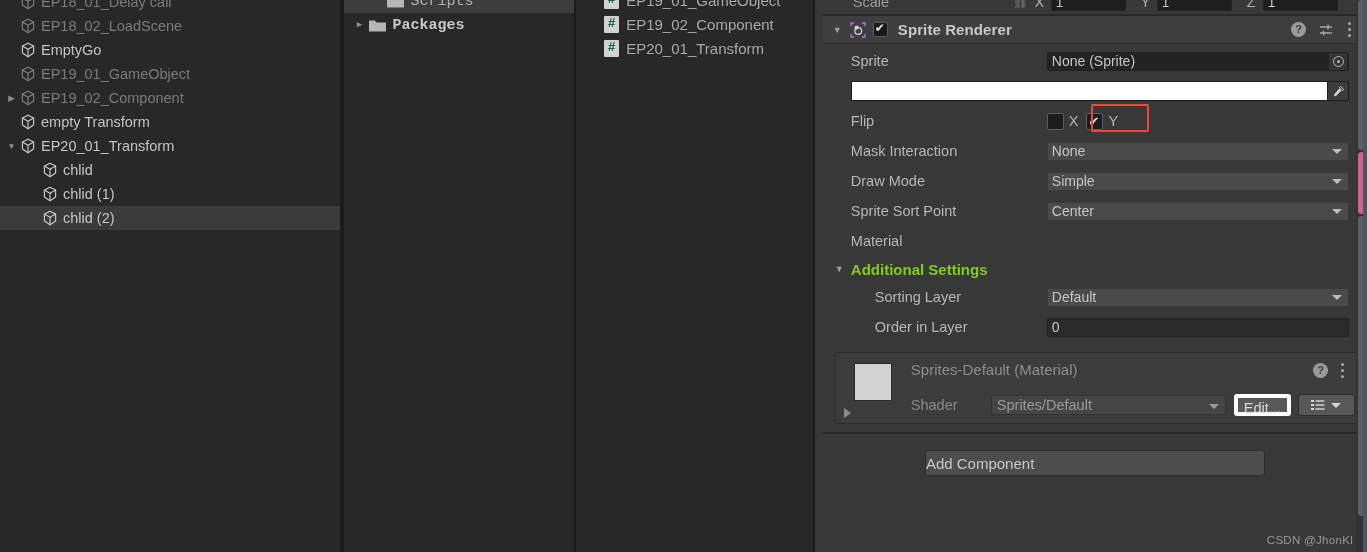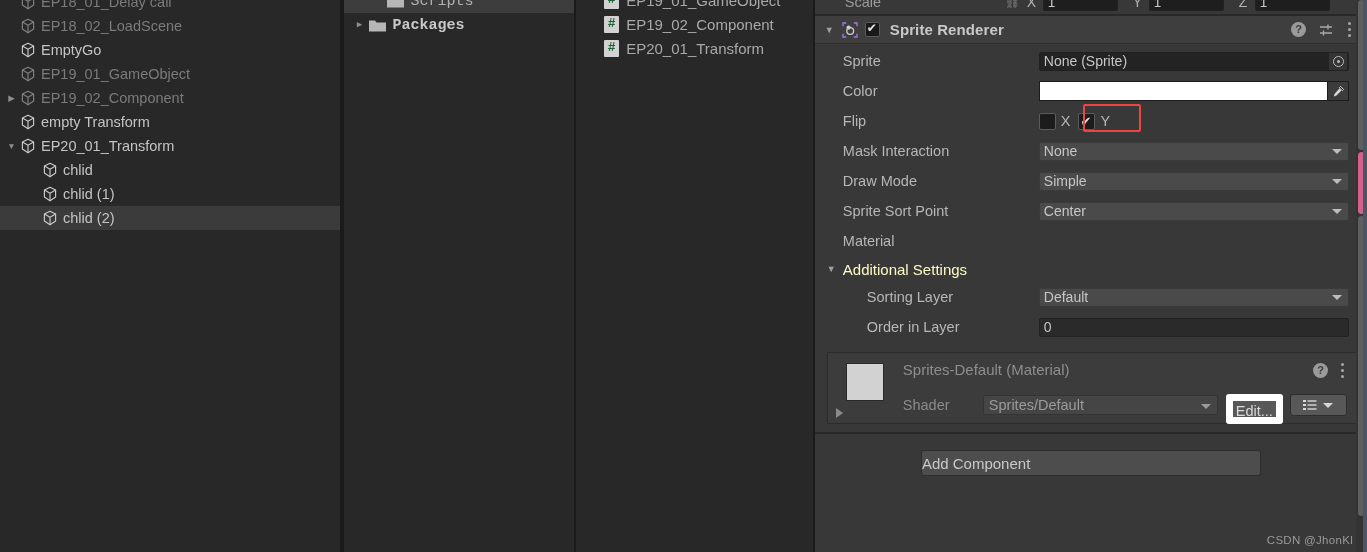--- a/index.html
+++ b/index.html
@@ -78,21 +78,21 @@
   .frow .sicon:after {
     content: "#"; position: absolute; left: 0; right: 0; top: -1px;
     text-align: center; font-size: 13px; font-weight: bold;
     color: #17632f; font-family: "Liberation Sans", sans-serif;
   }
   .frow .lbl { color: #a9a9a9; }
 
   
   .inspector {
     width: 553px; height: 552px; background: #383838;
-    position: relative; overflow: hidden;
+    position: relative; overflow: hidden; padding-left: 8px;
   }
 
   
   .scale-strip {
     height: 14px; background: #383838; position: relative;
     display: flex; align-items: flex-start; overflow: hidden;
   }
   .scale-strip .sl {
     position: absolute; left: 30px; top: -6px;
     font-size: 14.5px; color: #9c9c9c;
@@ -212,21 +212,21 @@
   .matfield .msphere {
     width: 13px; height: 13px; border-radius: 50%; margin-right: 3px;
     background: radial-gradient(circle at 62% 34%, #bfe8f7 0%, #6ec6e6 35%, #2a7fa3 75%, #17405a 100%);
     flex: 0 0 13px;
   }
 
   .sec-header {
     height: 26px; display: flex; align-items: center; padding-left: 12px;
   }
   .sec-header .twist { font-size: 9px; color: #a0a0a0; width: 16px; }
-  .sec-header .slbl { font-size: 15px; font-weight: normal; color: #fef9c3; }
+  .sec-header .slbl { font-size: 15px; font-weight: bold; color: #84cc16; }
 
   
   .mat-block {
     margin: 10px 8px 0 12px; background: #3c3c3c;
     border: 1px solid #2b2b2b; border-radius: 2px;
     height: 72px; position: relative;
   }
   .mat-block .preview {
     width: 38px; height: 38px; background: #d2d2d2;
     border: 1px solid #2a2a2a; margin-left: 8px; margin-top: 4px;
@@ -245,22 +245,22 @@
     position: absolute; left: 155px; top: 42px; width: 235px; height: 20px;
     background: #454545; border: 1px solid #343434; border-radius: 2px;
     font-size: 14.5px; color: #9b9b9b; padding-left: 5px; line-height: 19px;
   }
   .mat-block .shader-dd .caret {
     position: absolute; right: 6px; top: 8px; width: 0; height: 0;
     border-left: 5px solid transparent; border-right: 5px solid transparent;
     border-top: 5px solid #9b9b9b;
   }
   .mat-block .editbtn {
-    position: absolute; left: 398px; top: 41px; width: 57px; height: 30px;
-    background: #585858; border: 7px solid #ffffff; border-radius: 3px;
+    position: absolute; left: 398px; top: 41px; width: 57px; height: 22px;
+    background: #585858; border: 4px solid #ffffff; border-radius: 3px;
     font-size: 14.5px; color: #dadada; text-align: center; line-height: 21px;
   }
   .mat-block .listbtn {
     position: absolute; left: 462px; top: 41px; width: 57px; height: 22px;
     background: #585858; border: 1px solid #2d2d2d; border-radius: 3px;
     display: flex; align-items: center; justify-content: center; gap: 6px;
   }
   .mat-block .listbtn .caret {
     width: 0; height: 0; border-left: 5px solid transparent;
     border-right: 5px solid transparent; border-top: 5px solid #d8d8d8;
@@ -531,21 +531,20 @@
           <span>None (Sprite)</span>
           <span class="picker">
               <span class="ring">
                 <i></i>
               </span>
             </span>
         </span>
       </div>
 
       <div class="prow2">
-        <span class="pl">Color</span>
         <span class="colorrow">
           <span class="colorswatch"></span>
           <span class="eyedrop">
             <svg width="13" height="13" viewBox="0 0 13 13">
               <path d="M8.6 1.4l3 3-1.3 1.3-3-3z" fill="#2a2a2a" stroke="#d8d8d8" stroke-width="1"></path>
               <path d="M7.4 3.6l2 2-5.2 5.2-2.3.6.6-2.3z" fill="#d8d8d8"></path>
             </svg>
           </span>
         </span>
       </div>

